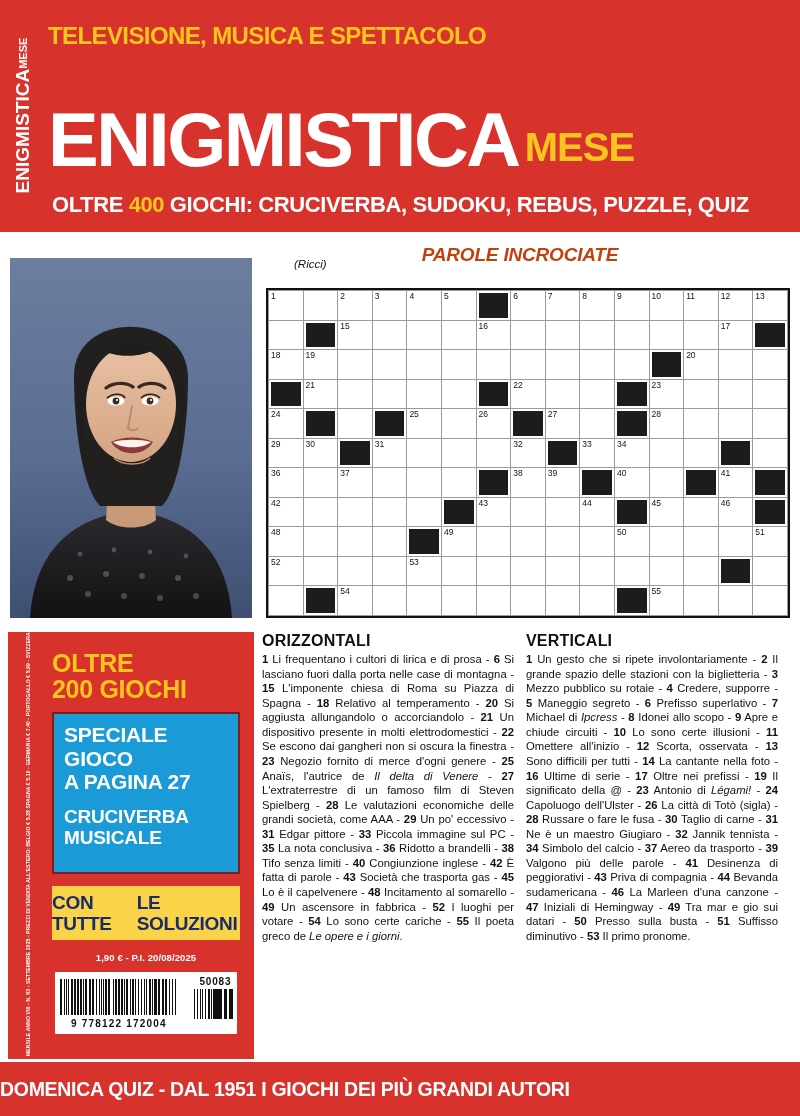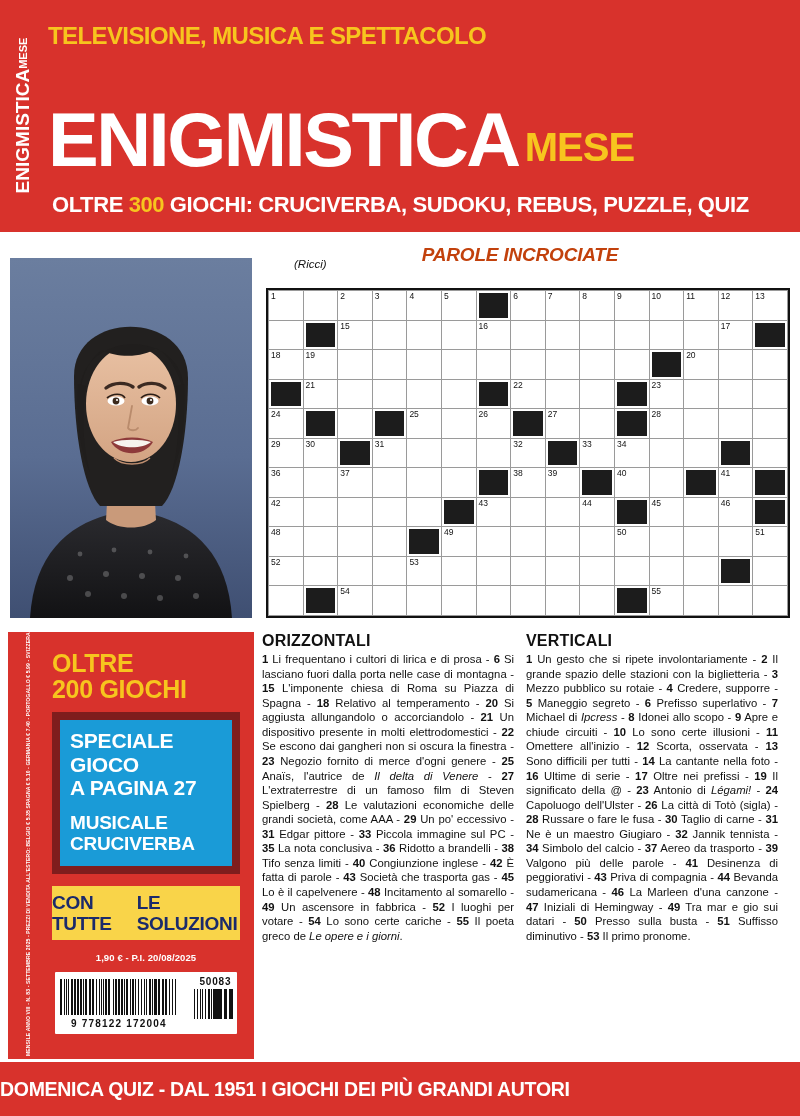--- a/index.html
+++ b/index.html
@@ -90,21 +90,21 @@
     color:#ffffff;font-size:5.1px;font-weight:bold;letter-spacing:0.1px;
     white-space:nowrap;line-height:8px;
   }
   .promo-oltre{
     position:absolute;left:52px;top:650px;width:190px;
     color:#f7c51e;font-weight:bold;font-size:25px;line-height:1.05;
     letter-spacing:-0.3px;
   }
   .blue-box{
     position:absolute;left:52px;top:712px;width:188px;height:162px;
-    background:#1a9bd7;border:8px solid #7f1d1d;box-sizing:border-box;
+    background:#1a9bd7;border:2px solid #7f1d1d;box-sizing:border-box;
   }
   .blue-box .bb-top{
     color:#ffffff;font-weight:bold;font-size:21px;line-height:1.12;
     padding:9px 0 0 10px;letter-spacing:-0.2px;
   }
   .blue-box .bb-bottom{
     color:#ffffff;font-weight:bold;font-size:19px;line-height:1.12;
     padding:12px 0 0 10px;letter-spacing:-0.2px;
   }
   .yellow-box{
@@ -209,21 +209,21 @@
       <div class="spine-inner">
         <span>ENIGMISTICA</span><span class="spine-small">MESE</span>
       </div>
     </div>
     <div class="kicker">TELEVISIONE, MUSICA E SPETTACOLO</div>
     <div class="logo-row">
       <div class="logo-main">ENIGMISTICA</div>
       <div class="logo-sub">MESE</div>
     </div>
     <div class="tagline">
-      <span>OLTRE </span><span class="hl">300</span><span> GIOCHI: CRUCIVERBA, SUDOKU, REBUS, PUZZLE, QUIZ</span>
+      <span>OLTRE </span><span class="hl">400</span><span> GIOCHI: CRUCIVERBA, SUDOKU, REBUS, PUZZLE, QUIZ</span>
     </div>
   </div>
 
 
   <div class="photo">
     <svg width="242" height="360" viewBox="0 0 242 360">
       <defs>
         <linearGradient id="bgGrad" x1="0" y1="0" x2="0" y2="1">
           <stop offset="0%" stop-color="#6b7e9f"></stop>
           <stop offset="55%" stop-color="#5a6d92"></stop>
@@ -301,22 +301,22 @@
     <div class="st-inner">MENSILE ANNO VIII - N. 83 - SETTEMBRE 2025 - PREZZI DI VENDITA ALL'ESTERO: BELGIO € 5.35 SPAGNA € 5.10 - GERMANIA € 7.40 - PORTOGALLO € 5.99 - SVIZZERA ITALIANA CHF 4.30 - AUSTRIA € 3.40 POSTE ITALIANE S.P.A. - SPEDIZIONE IN ABBONAMENTO POSTALE - AUT.10 - NO/0052/2023 N PERIODICO ROC</div>
   </div>
 
   <div class="blue-box">
     <div class="bb-top">
       <div>SPECIALE</div>
       <div>GIOCO</div>
       <div>A PAGINA 27</div>
     </div>
     <div class="bb-bottom">
+      <div>CRUCIVERBA</div>
       <div>MUSICALE</div>
-      <div>CRUCIVERBA</div>
     </div>
   </div>
 
   <div class="yellow-box">
     <div>CON TUTTE</div>
     <div>LE SOLUZIONI</div>
   </div>
 
   <div class="price-line">1,90 € - P.I. 20/08/2025</div>
 

